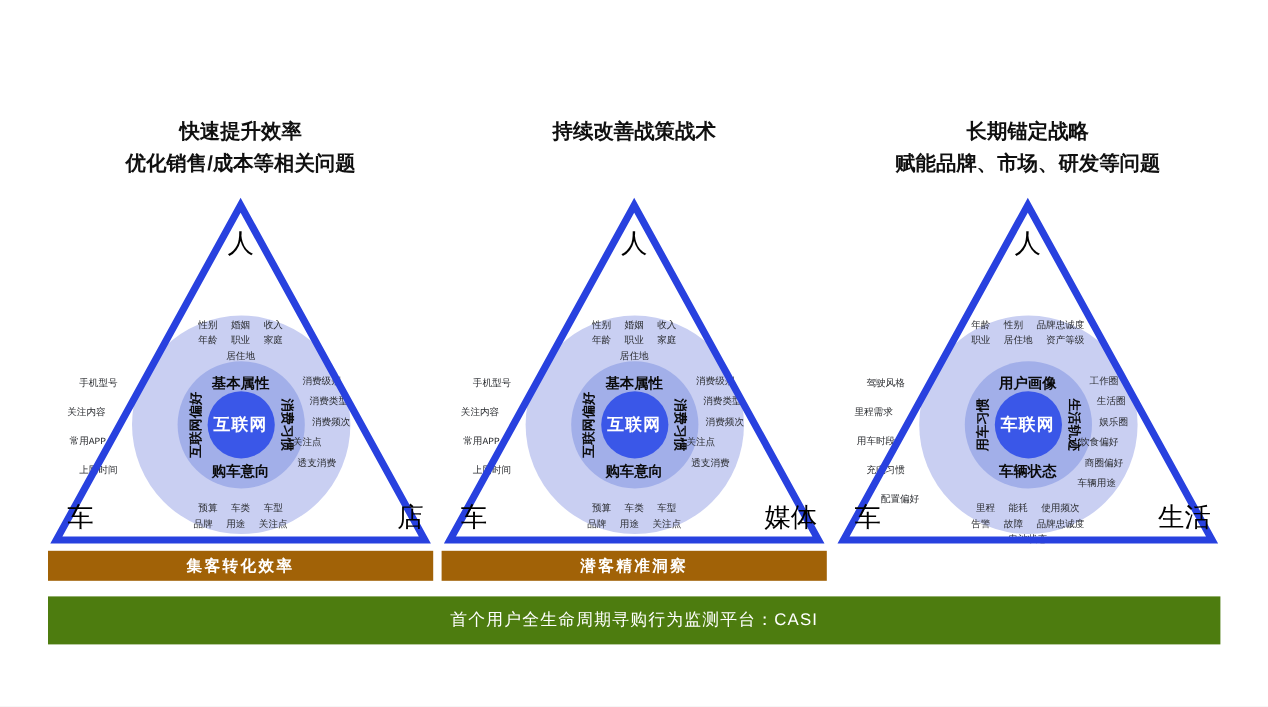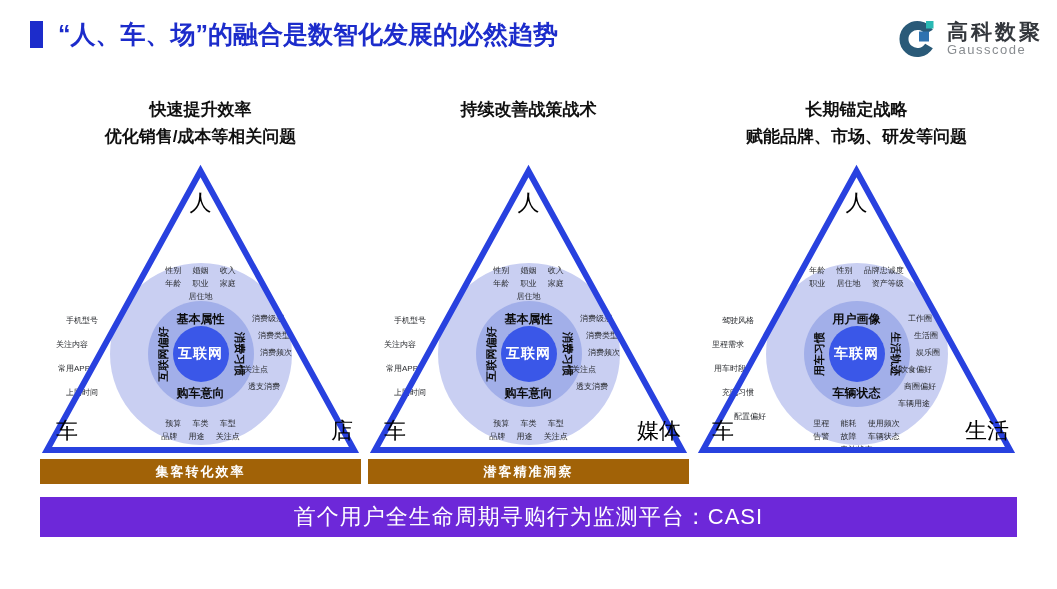--- a/index.html
+++ b/index.html
@@ -32,21 +32,21 @@
 
   svg.triangle { position:absolute; left:0; top:0; width:100%; height:100%; pointer-events:none; }
   svg.triangle polygon { fill:none; stroke:#2841df; stroke-width:6; stroke-linejoin:miter; }
 
   .ring-label { position:absolute; font-weight:bold; color:#0b0b0b; white-space:nowrap; }
   .ring-top    { top:147px; left:50%; transform:translateX(-50%); font-size:12px; }
   .ring-bottom { top:221px; left:50%; transform:translateX(-50%); font-size:12px; }
   .ring-left   { top:190px; left:50%; font-size:11px; transform:translate(calc(-50% - 38px),-50%) rotate(-90deg); }
   .ring-right  { top:190px; left:50%; font-size:11px; transform:translate(calc(-50% + 38px),-50%) rotate(90deg); }
 
-  .small { font-size:8px; color:#2a2c30; line-height:9px; white-space:nowrap; }
+  .small { font-size:8px; color:#2a2c30; line-height:9px; white-space:nowrap;font-family:Liberation Mono, monospace; }
   .outer-top, .outer-bottom { position:absolute; left:50%; transform:translateX(-50%); text-align:center; }
   .outer-top { top:100px; }
   .outer-bottom { top:253px; }
   .outer-top .small-row, .outer-bottom .small-row { font-size:8px; color:#2a2c30; line-height:13px; word-spacing:9px; white-space:nowrap; }
 
   .outer-left  { position:absolute; left:16px; top:152px; display:flex; flex-direction:column; gap:15px; align-items:flex-start; }
   .outer-right { position:absolute; left:204px; top:150px; display:flex; flex-direction:column; gap:8px; align-items:flex-start; }
   .outer-left  .small-item:nth-child(1){margin-left:10px}
   .outer-left  .small-item:nth-child(2){margin-left:0}
   .outer-left  .small-item:nth-child(3){margin-left:2px}
@@ -61,43 +61,28 @@
 
   .vertex { position:absolute; font-size:22px; color:#000; white-space:nowrap; }
   .vertex.top   { top:24px; left:50%; transform:translateX(-50%); }
   .vertex.left  { bottom:10px; left:16px; }
   .vertex.right { bottom:10px; right:8px; }
 
   .col-bar { margin-top:3px; height:25px; background:#a16207; color:#ffffff; font-size:13px; font-weight:bold;
              display:flex; align-items:center; justify-content:center; letter-spacing:2px; }
 
   
-  .footer-bar { position:absolute; left:40px; width:977px; top:497px; height:40px; background:#6d28d9; color:#ffffff;
-                display:flex; align-items:center; justify-content:center; font-size:22px; letter-spacing:1px; }
+  .footer-bar { position:absolute; left:40px; width:977px; top:497px; height:40px; background:#4d7c0f; color:#ffffff;
+                display:flex; align-items:center; justify-content:center; font-size:14px; letter-spacing:1px; }
 </style>
 </head>
 <body>
 
 <div class="slide">
 
-  <div class="header">
-    <div class="title-bullet"></div>
-    <div class="page-title">“人、车、场”的融合是数智化发展的必然趋势</div>
-    <div class="logo">
-      <svg width="42" height="42" viewBox="0 0 42 42">
-        <path d="M31 14 A 13.5 13.5 0 1 0 31 28" stroke="#2a5a78" stroke-width="9" fill="none"></path>
-        <rect x="21" y="13.5" width="10" height="10" fill="#2e72b0"></rect>
-        <rect x="28" y="3" width="7.5" height="7.5" fill="#2ab9b4"></rect>
-      </svg>
-      <div class="logo-text">
-        <span class="logo-cn">高科数聚</span>
-        <span class="logo-en">Gausscode</span>
-      </div>
-    </div>
-  </div>
 
   <div class="columns">
 
   <div class="column">
       <div class="col-heading">
         <div>快速提升效率</div>
         <div>优化销售/成本等相关问题</div>
       </div>
 
       <div class="tri-area">
@@ -231,21 +216,21 @@
         <div class="small small-item">工作圈</div>
             <div class="small small-item">生活圈</div>
             <div class="small small-item">娱乐圈</div>
             <div class="small small-item">饮食偏好</div>
             <div class="small small-item">商圈偏好</div>
             <div class="small small-item">车辆用途</div>
           </div>
         <div class="outer-bottom">
 
         <div class="small-row">里程 能耗 使用频次</div>
-            <div class="small-row">告警 故障 车辆状态</div>
+            <div class="small-row">告警 故障 品牌忠诚度</div>
             <div class="small-row">电池状态</div>
           </div>
 
         <div class="ring-label ring-top">用户画像</div>
         <div class="ring-label ring-bottom">车辆状态</div>
         <div class="ring-label ring-left">用车习惯</div>
         <div class="ring-label ring-right">生活轨迹</div>
 
         <div class="circle inner">车联网</div>
 

